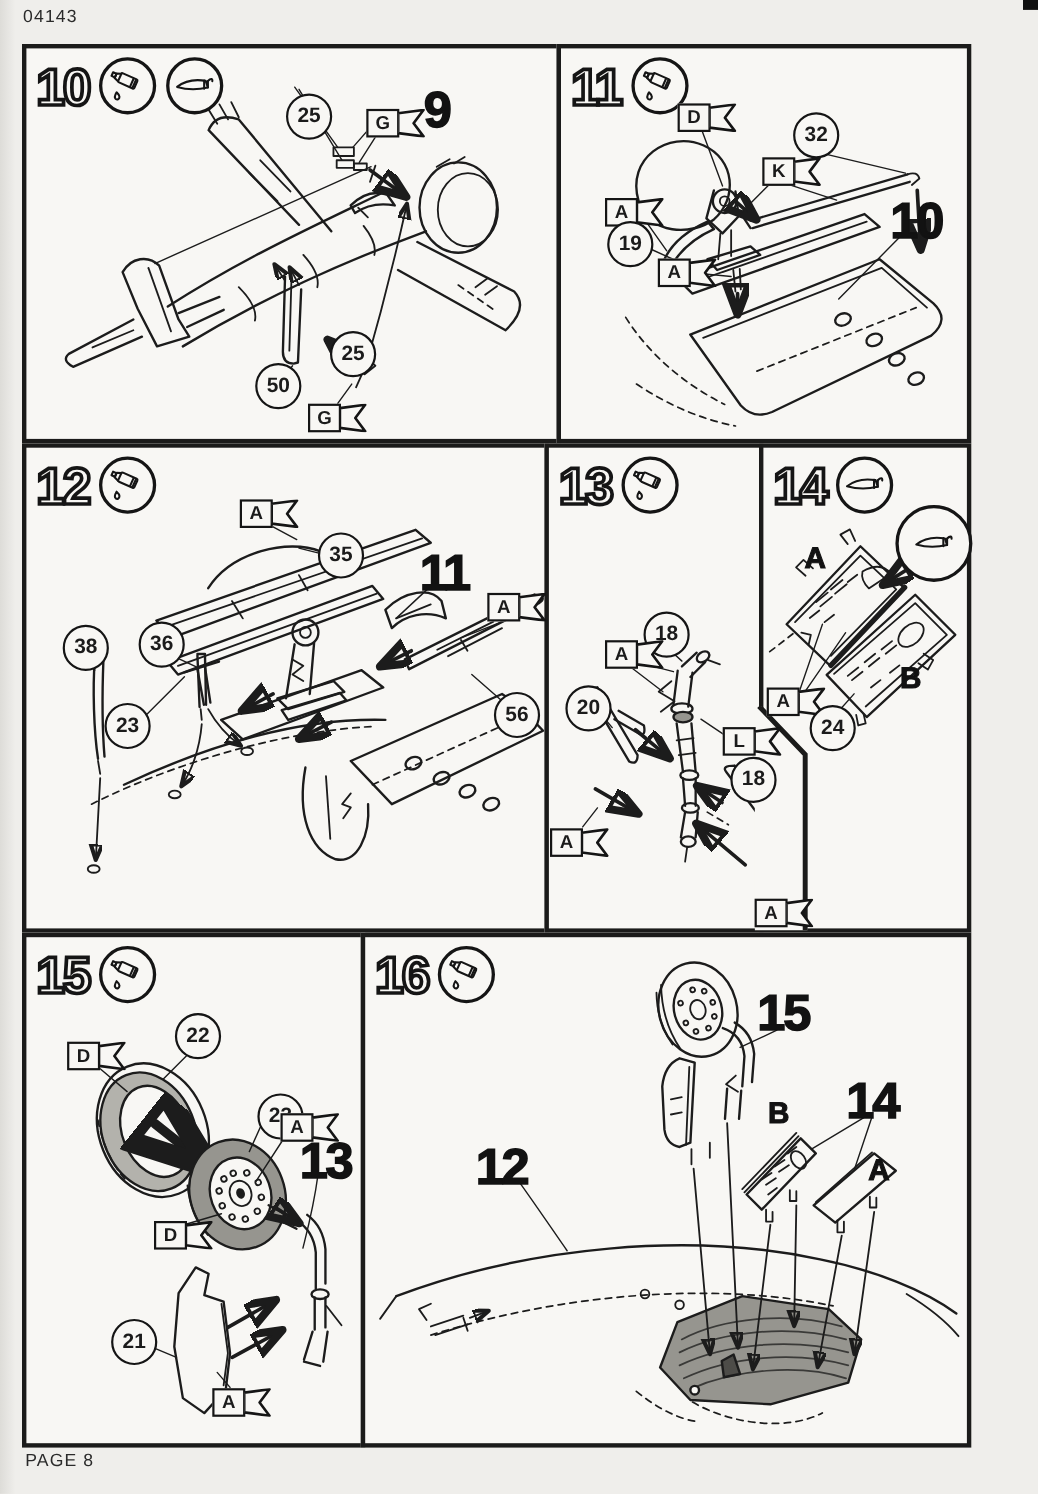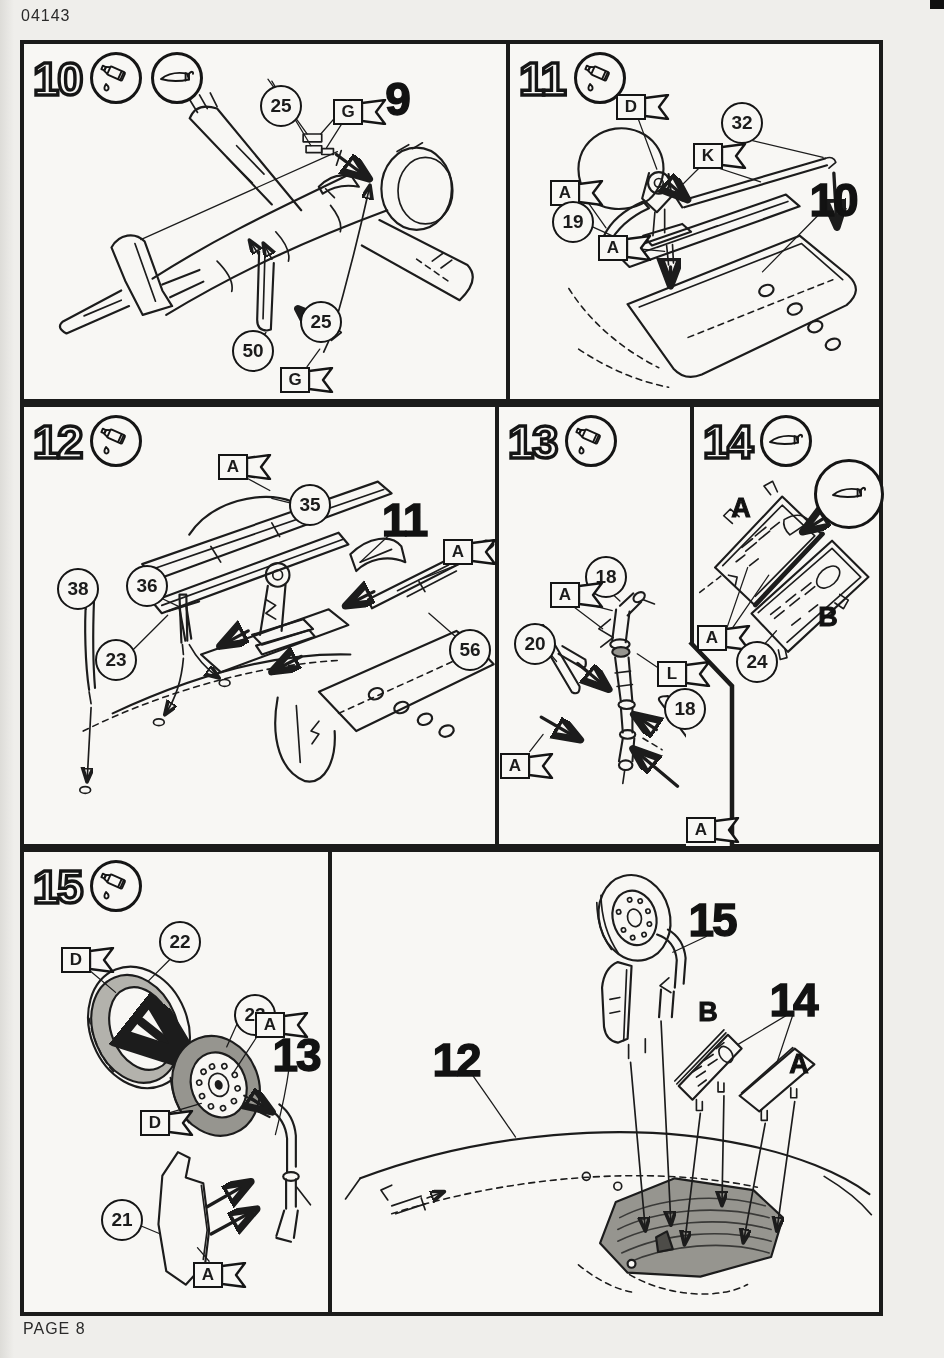--- a/index.html
+++ b/index.html
@@ -480,20 +480,38 @@
       <path class="thin" d="M226,158 L208,198"></path>
       <path class="thin" d="M240,186 L214,226"></path>
       <path class="thin" d="M272,220 C268,250 262,272 258,288"></path>
       <path class="thin" d="M148,266 L182,256"></path>
       <path class="thin" d="M116,380 L140,390"></path>
       <path class="thin" d="M190,418 L178,404"></path>
     </svg>
   </section>
 
   <section class="panel" style="left:328px;top:848px;width:555px;height:468px">
+    <div class="hdr">
+      <span class="step">16</span>
+      <span class="tools" style="display:flex;gap:9px">
+          <span class="tool">
+  <svg width="34" height="34" viewBox="0 0 34 34">
+    <g fill="none" stroke="#151515" stroke-width="1.9" stroke-linejoin="round" stroke-linecap="round">
+      <g transform="rotate(24 17 13)">
+        <rect x="9" y="8" width="16" height="9" rx="1.2"></rect>
+        <path d="M9,9 L5,10.5 L5,15 L9,16.5"></path>
+        <rect x="1.6" y="10.8" width="3.4" height="3.6"></rect>
+        <path d="M21,8.6 L21,16.4 M23.4,8.6 L23.4,16.4"></path>
+      </g>
+      <path d="M7,23 C5.2,26 4.8,27.8 6.2,29 C7.8,30.2 9.6,29 9.6,27 C9.6,25.4 8.4,24.2 7,23 Z"></path>
+    </g>
+  </svg>
+</span>
+        </span>
+    </div>
     <svg class="illo" viewBox="0 0 555 468">
       <defs>
           <marker id="ah16" markerWidth="10" markerHeight="8" refX="7.5" refY="3.2" orient="auto">
         <path d="M0,0 L8.5,3.2 L0,6.4 Z" fill="#1c1c1c" stroke="none"></path>
           </marker>
         </defs>
 
       <g transform="rotate(-15 307 67)">
         <ellipse cx="307" cy="67" rx="36" ry="44"></ellipse>
         <ellipse cx="307" cy="67" rx="22" ry="28"></ellipse>

